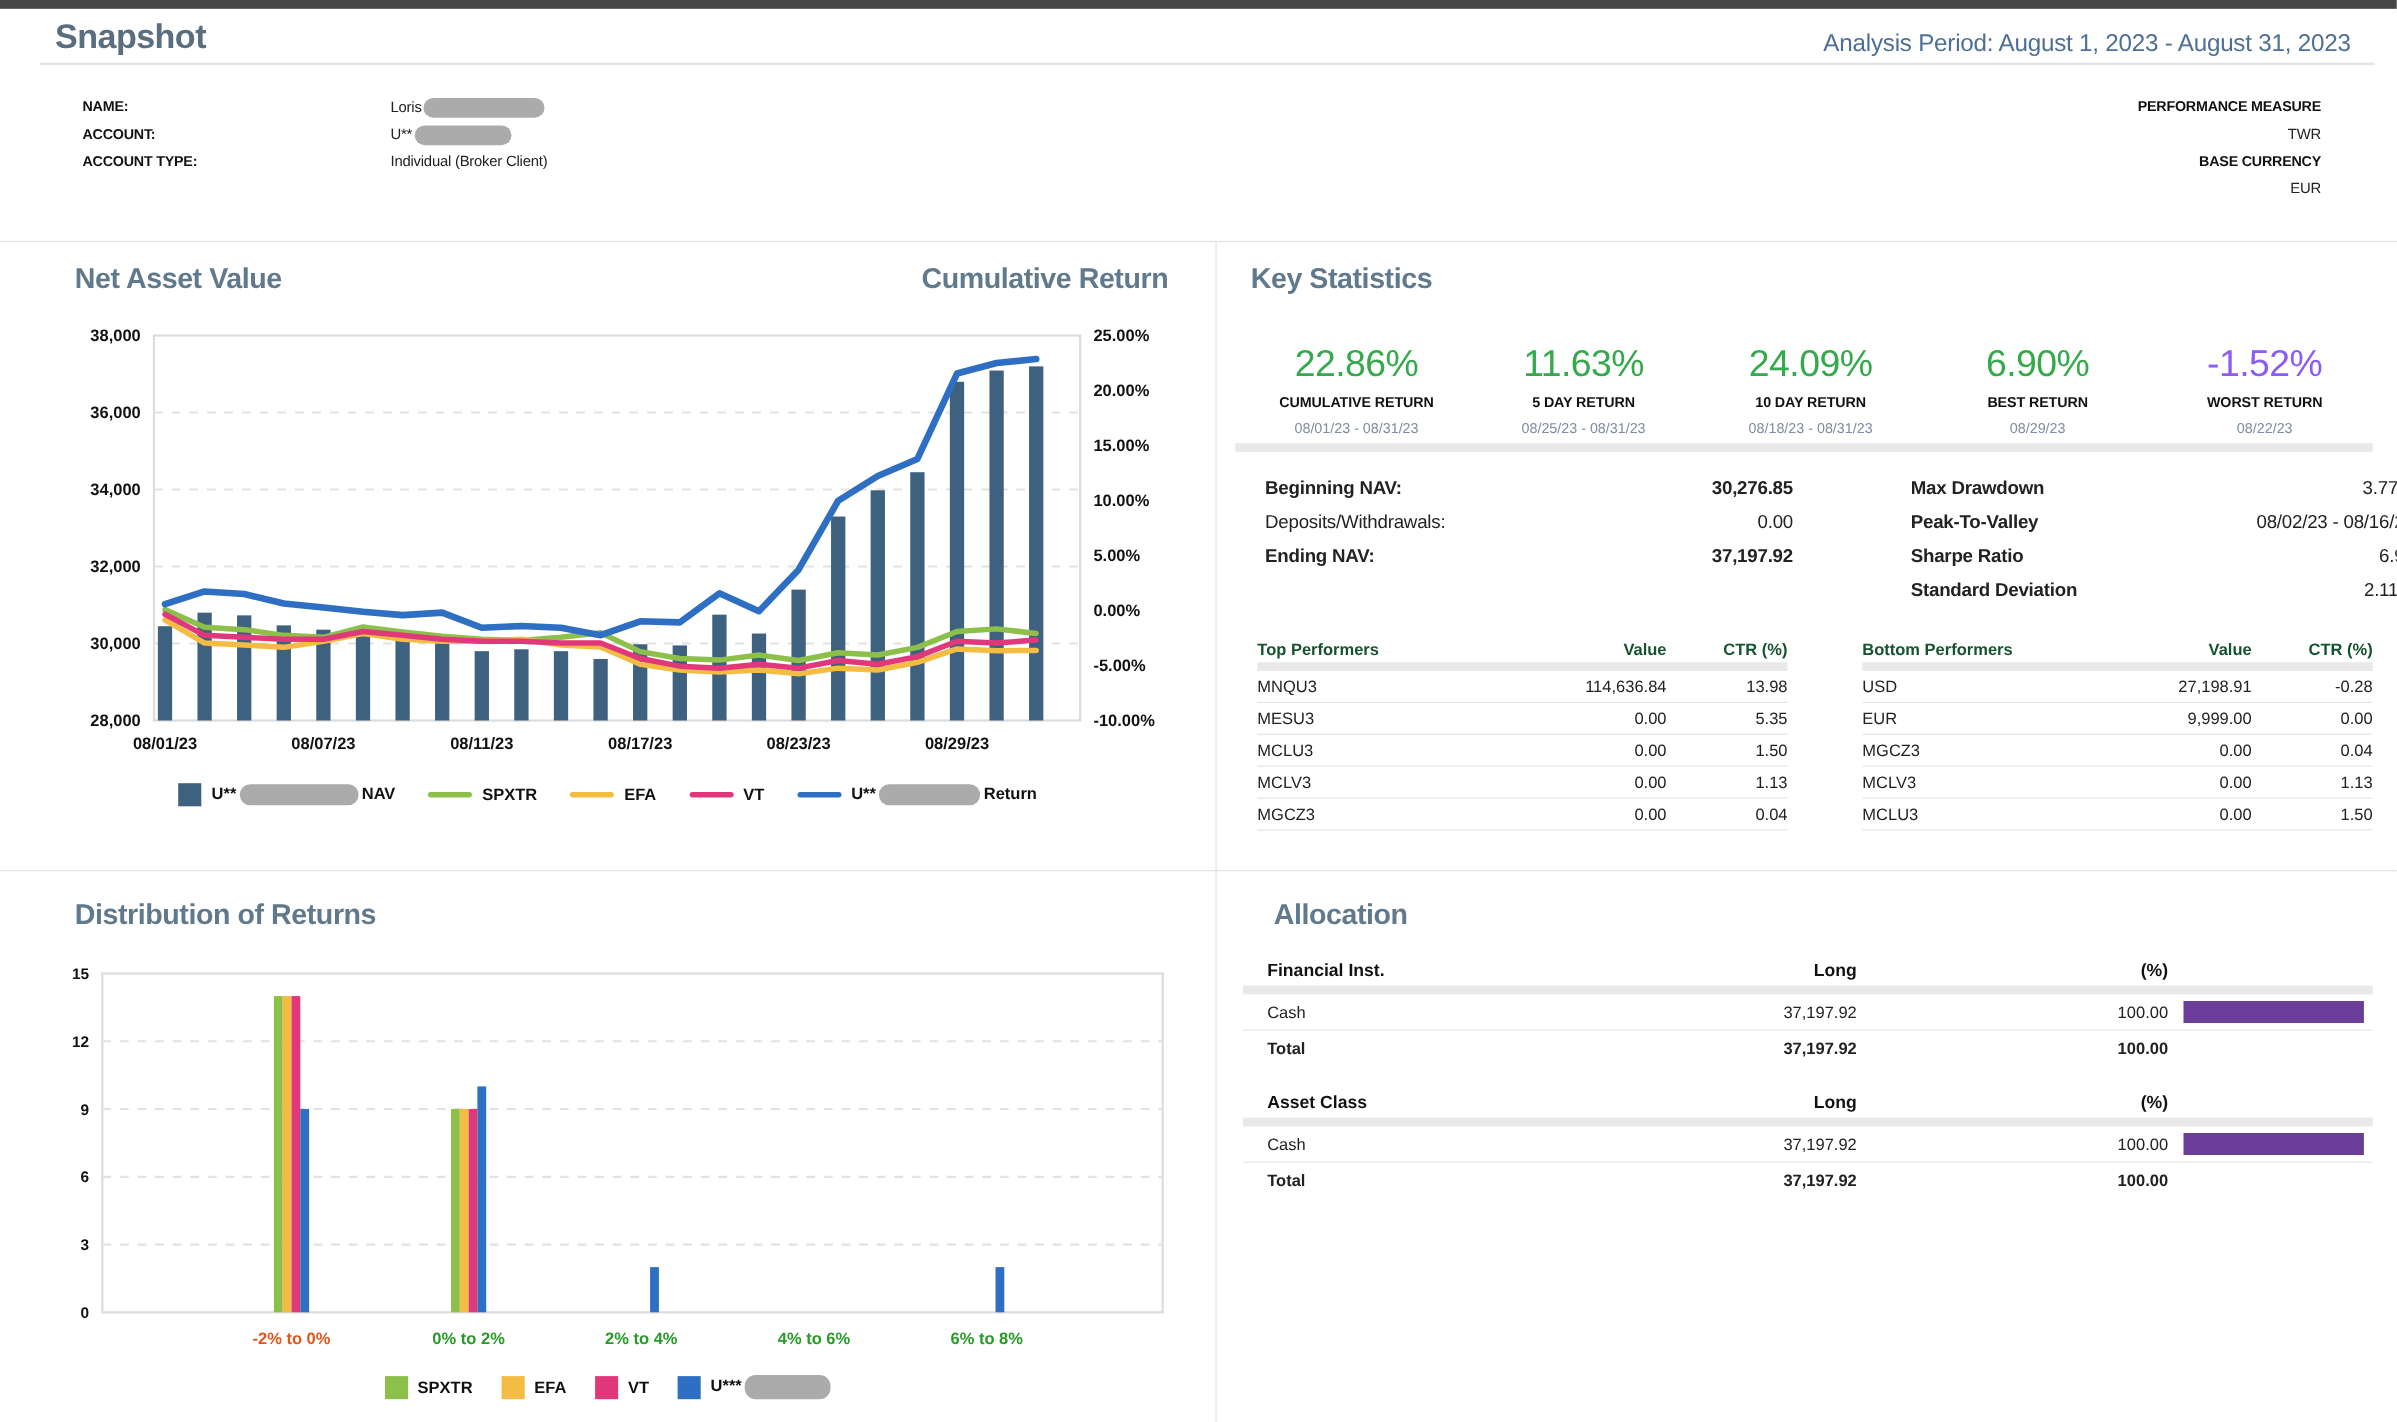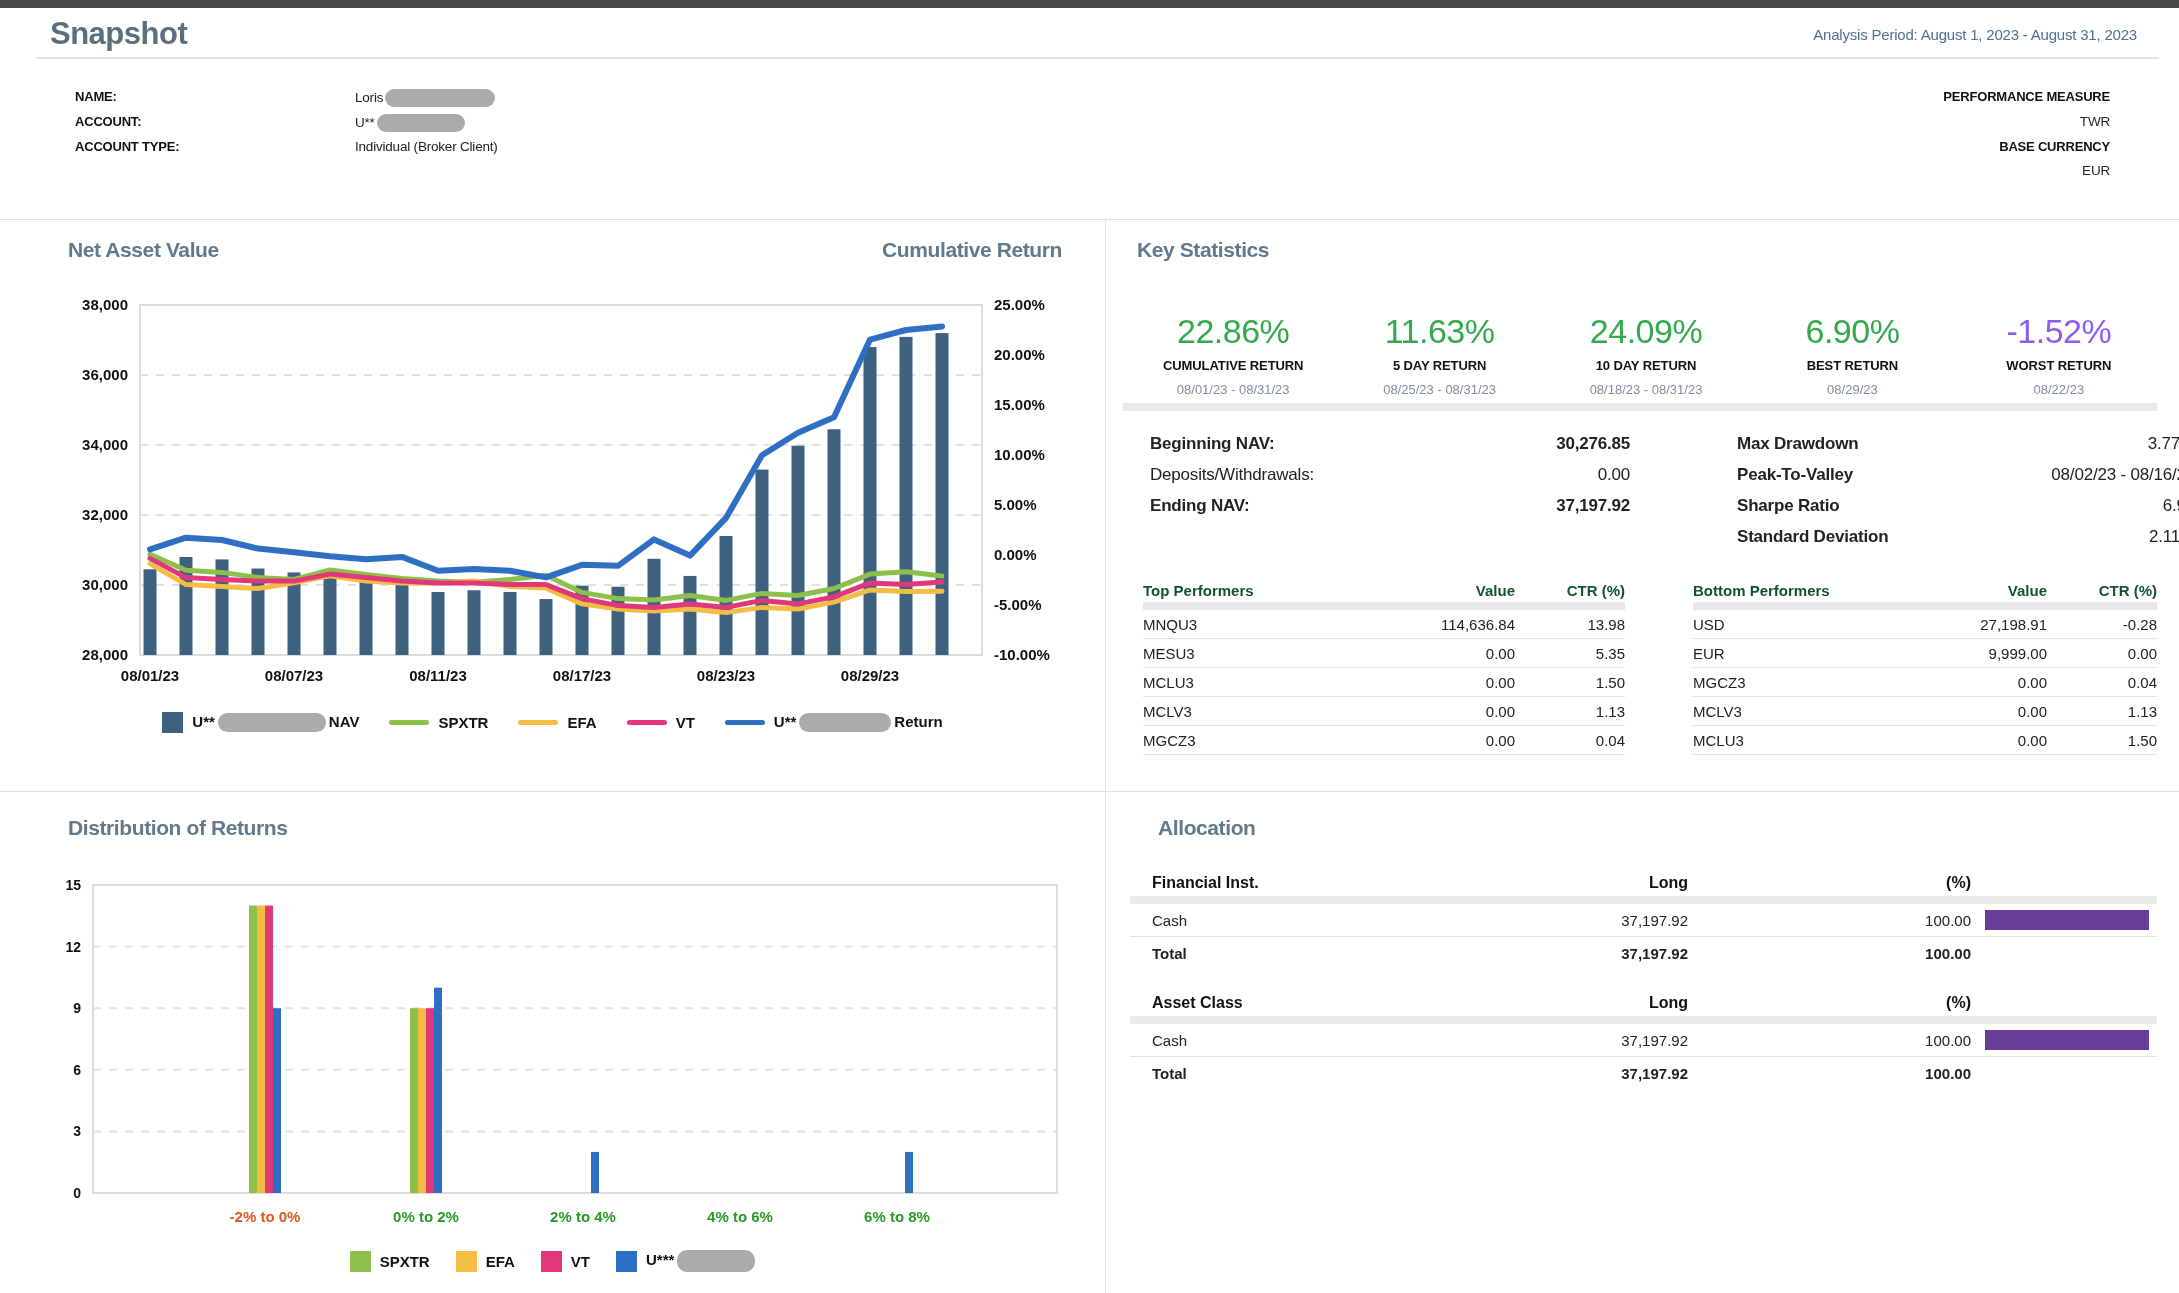--- a/index.html
+++ b/index.html
@@ -1,33 +1,33 @@
 <!DOCTYPE html>
 <html><head>
 <meta charset="utf-8">
 <style>
   html,body{margin:0;padding:0;background:#fff;font-family:"Liberation Sans",sans-serif;}
   #stage{position:relative;width:2179px;height:1293px;background:#fff;overflow:hidden;}
   .abs{position:absolute;}
   .top-strip{top:0;left:0;right:0;height:8px;background:#474747;}
   .page-title{left:50px;top:16px;font-size:31px;font-weight:700;letter-spacing:-0.5px;color:#5b6e80;}
-  .analysis-period{top:26px;right:42px;font-size:15px;color:#4e6f96;letter-spacing:-0.2px;}
+  .analysis-period{top:26px;right:42px;font-size:22px;color:#4e6f96;letter-spacing:-0.2px;}
   .header-rule{top:57px;left:36px;right:20px;height:2px;background:#e3e3e3;}
   .acct-label{font-size:13px;font-weight:700;color:#111;letter-spacing:-0.2px;}
   .acct-value{font-size:13.5px;color:#222;letter-spacing:-0.2px;}
   .redact{display:inline-block;background:#ababab;border-radius:10px;vertical-align:middle;margin-left:2px;}
   .r-name{width:110px;height:18px;}
   .r-acct{width:88px;height:18px;}
   .r-leg{width:108px;height:19px;margin:0 3px;}
   .r-leg2{width:92px;height:19px;margin:0 3px;}
   .r-leg3{width:78px;height:22px;margin-left:3px;}
   .right-col{text-align:right;}
   .hline{left:0;right:0;height:1px;background:#e0e0e0;}
   .vline{left:1105px;top:219px;bottom:0;width:1px;background:#e0e0e0;}
-  .section-title{font-size:21px;font-weight:700;letter-spacing:-0.4px;color:#60798c;}
+  .section-title{font-size:26px;font-weight:700;letter-spacing:-0.4px;color:#60798c;}
   .legend-row{display:flex;justify-content:center;align-items:center;gap:30px;font-size:15px;font-weight:700;color:#111;}
   .legend-item{display:flex;align-items:center;gap:9px;white-space:nowrap;}
   .marker-square{width:21px;height:21px;display:inline-block;}
   .marker-line{width:40px;height:5px;border-radius:3px;display:inline-block;}
   
   .stats-row{left:1130px;top:284px;width:1032px;display:flex;margin-top:28px;}
   .stat-cell{flex:1;text-align:center;}
   .stat-value{font-size:34px;letter-spacing:-0.5px;line-height:1.15;}
   .stat-label{font-size:13px;font-weight:700;color:#111;margin-top:7px;letter-spacing:-0.1px;}
   .stat-period{font-size:13px;color:#7e8da0;margin-top:9px;}

